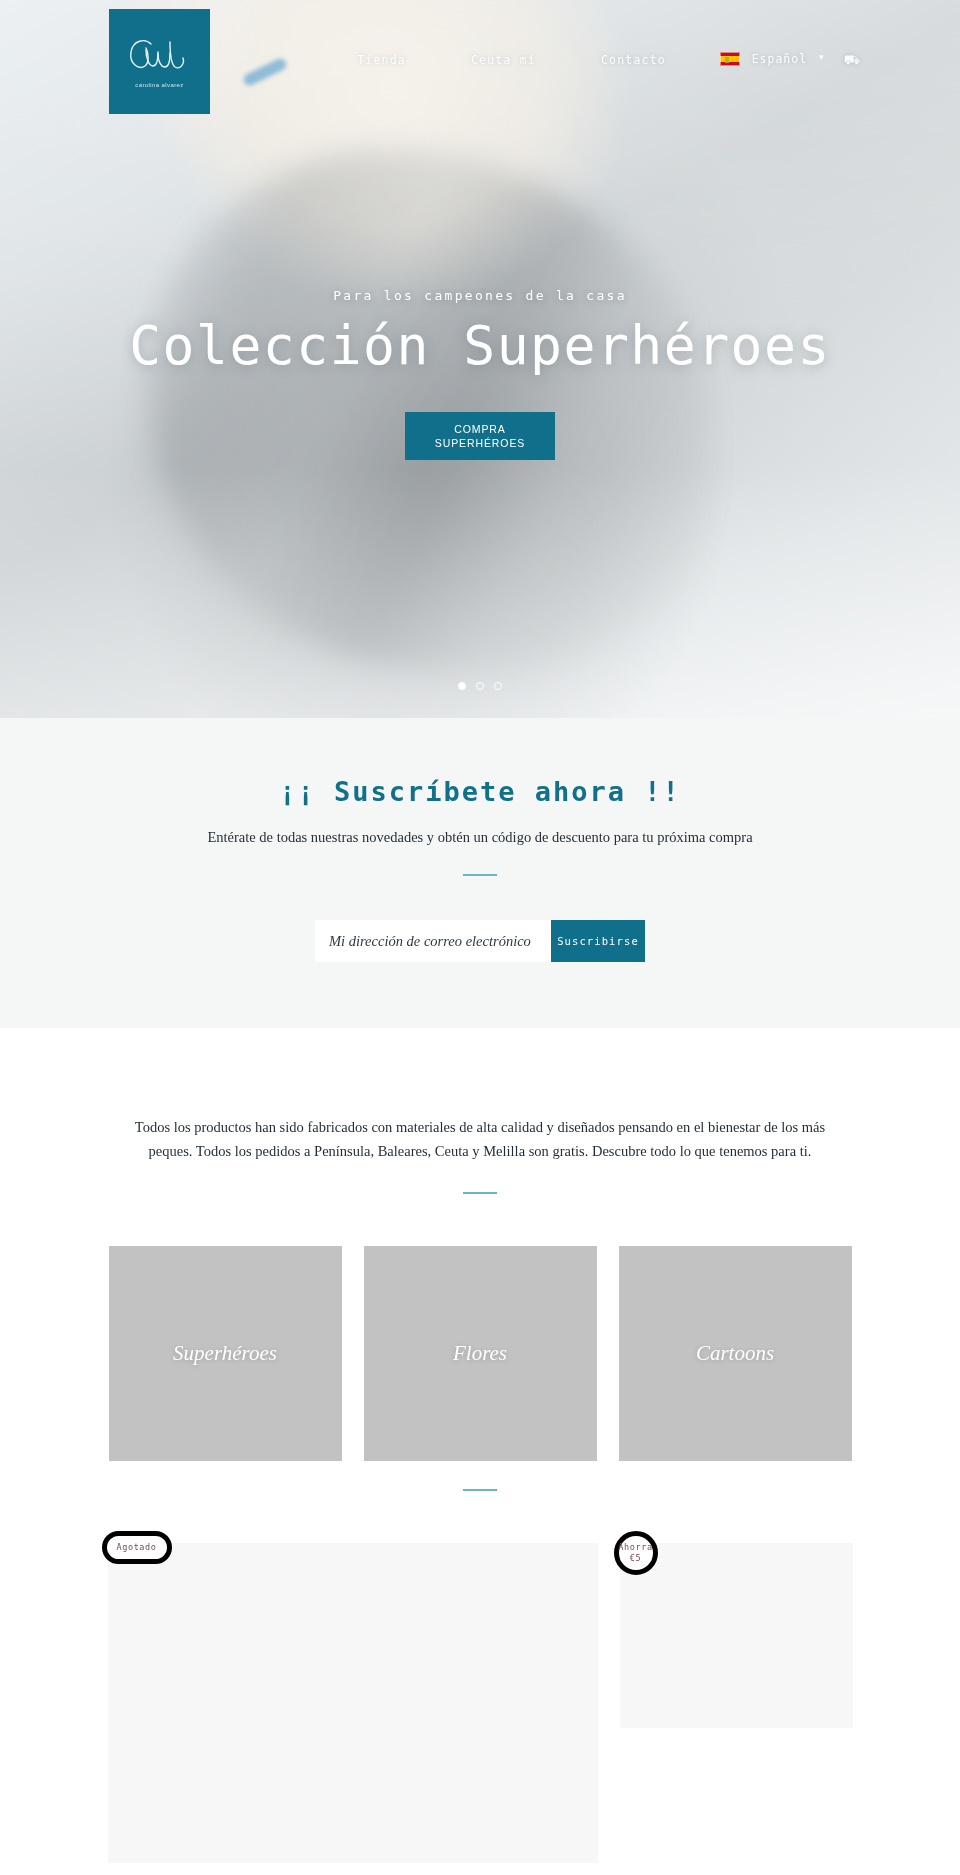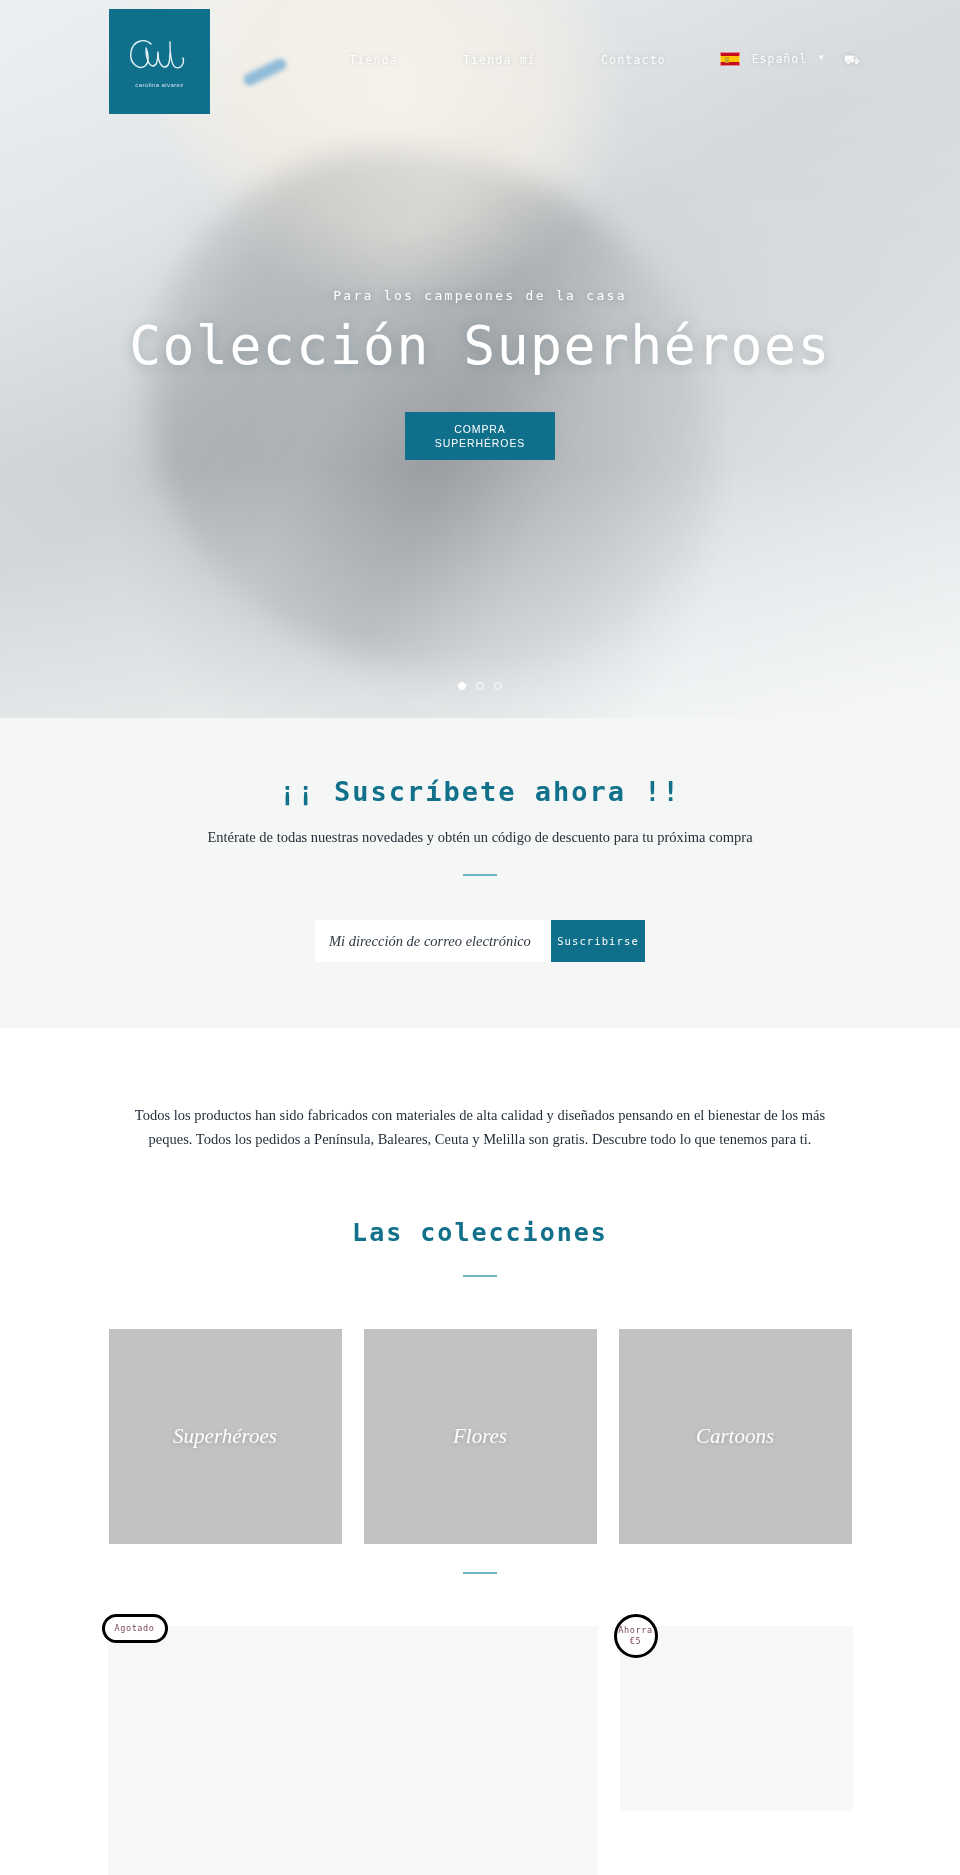--- a/index.html
+++ b/index.html
@@ -257,21 +257,21 @@
     cursor: pointer;
   }
 
   
   .intro {
     padding: 76px 0 0;
     text-align: center;
   }
   .intro p {
     width: 700px;
-    margin: 0 auto;
+    margin: 12px auto;
     color: #1f2b36;
     font-family: "Liberation Serif", serif;
     font-size: 14.5px;
     line-height: 1.65;
   }
 
   
   .section-title {
     color: #11708a;
     font-family: "DejaVu Sans Mono", monospace;
@@ -321,21 +321,21 @@
     width: 100%;
     background: #f7f7f7;
     display: block;
   }
   .prod-thumb.tall { height: 320px; }
   .prod-thumb.short { height: 185px; }
   .badge {
     position: absolute;
     left: -6px; top: -12px;
     background: #ffffff;
-    border: 3px solid #000000;
+    border: 5px solid #000000;
     border-radius: 22px;
     color: #7b4a5c;
     font-family: "DejaVu Sans Mono", monospace;
     font-size: 8.5px;
     letter-spacing: 0.6px;
     padding: 6px 10px;
     text-align: center;
     line-height: 1.3;
     z-index: 5;
   }
@@ -365,21 +365,21 @@
           <path d="M26 8 C20 2, 8 4, 6 16 C4 28, 14 34, 20 30 C25 26, 23 16, 21 12" fill="none" stroke="#e8f4f8" stroke-width="1.4" stroke-linecap="round"></path>
           <path d="M21 14 C21 22, 24 30, 28 30 C32 30, 33 22, 33 16" fill="none" stroke="#e8f4f8" stroke-width="1.4" stroke-linecap="round"></path>
           <path d="M33 18 C33 25, 36 31, 40 31 C44 31, 45 23, 45 17" fill="none" stroke="#e8f4f8" stroke-width="1.4" stroke-linecap="round"></path>
           <path d="M45 6 C45 18, 46 28, 50 31 C55 34, 60 28, 58 22" fill="none" stroke="#e8f4f8" stroke-width="1.4" stroke-linecap="round"></path>
         </svg>
         <span class="logo-sub">carolina alvarez</span>
       </a>
 
       <nav class="nav">
         <a href="#">Tienda</a>
-        <a href="#">Tienda mí</a>
+        <a href="#">Ceuta mí</a>
         <a href="#">Contacto</a>
       </nav>
 
       <div class="header-right">
         <span class="flag"></span>
         <span class="lang-label">Español</span>
         <span class="chev">▾</span>
         <span class="cart-icon">⛟</span>
       </div>
     </header>
@@ -408,21 +408,20 @@
       <input class="nl-input" type="email" placeholder="Mi dirección de correo electrónico" style="">
       <button class="nl-btn" type="submit">Suscribirse</button>
     </form>
   </section>
 
   <section class="intro">
     <p>Todos los productos han sido fabricados con materiales de alta calidad y diseñados pensando en el bienestar de los más peques. Todos los pedidos a Península, Baleares, Ceuta y Melilla son gratis. Descubre todo lo que tenemos para ti.</p>
   </section>
 
   <section>
-    <h2 class="section-title">Las colecciones</h2>
     <div class="rule"></div>
     <div class="collections">
       <a class="coll-card" href="#">
         <span class="coll-name">Superhéroes</span>
       </a>
       <a class="coll-card" href="#">
         <span class="coll-name">Flores</span>
       </a>
       <a class="coll-card" href="#">
         <span class="coll-name">Cartoons</span>

